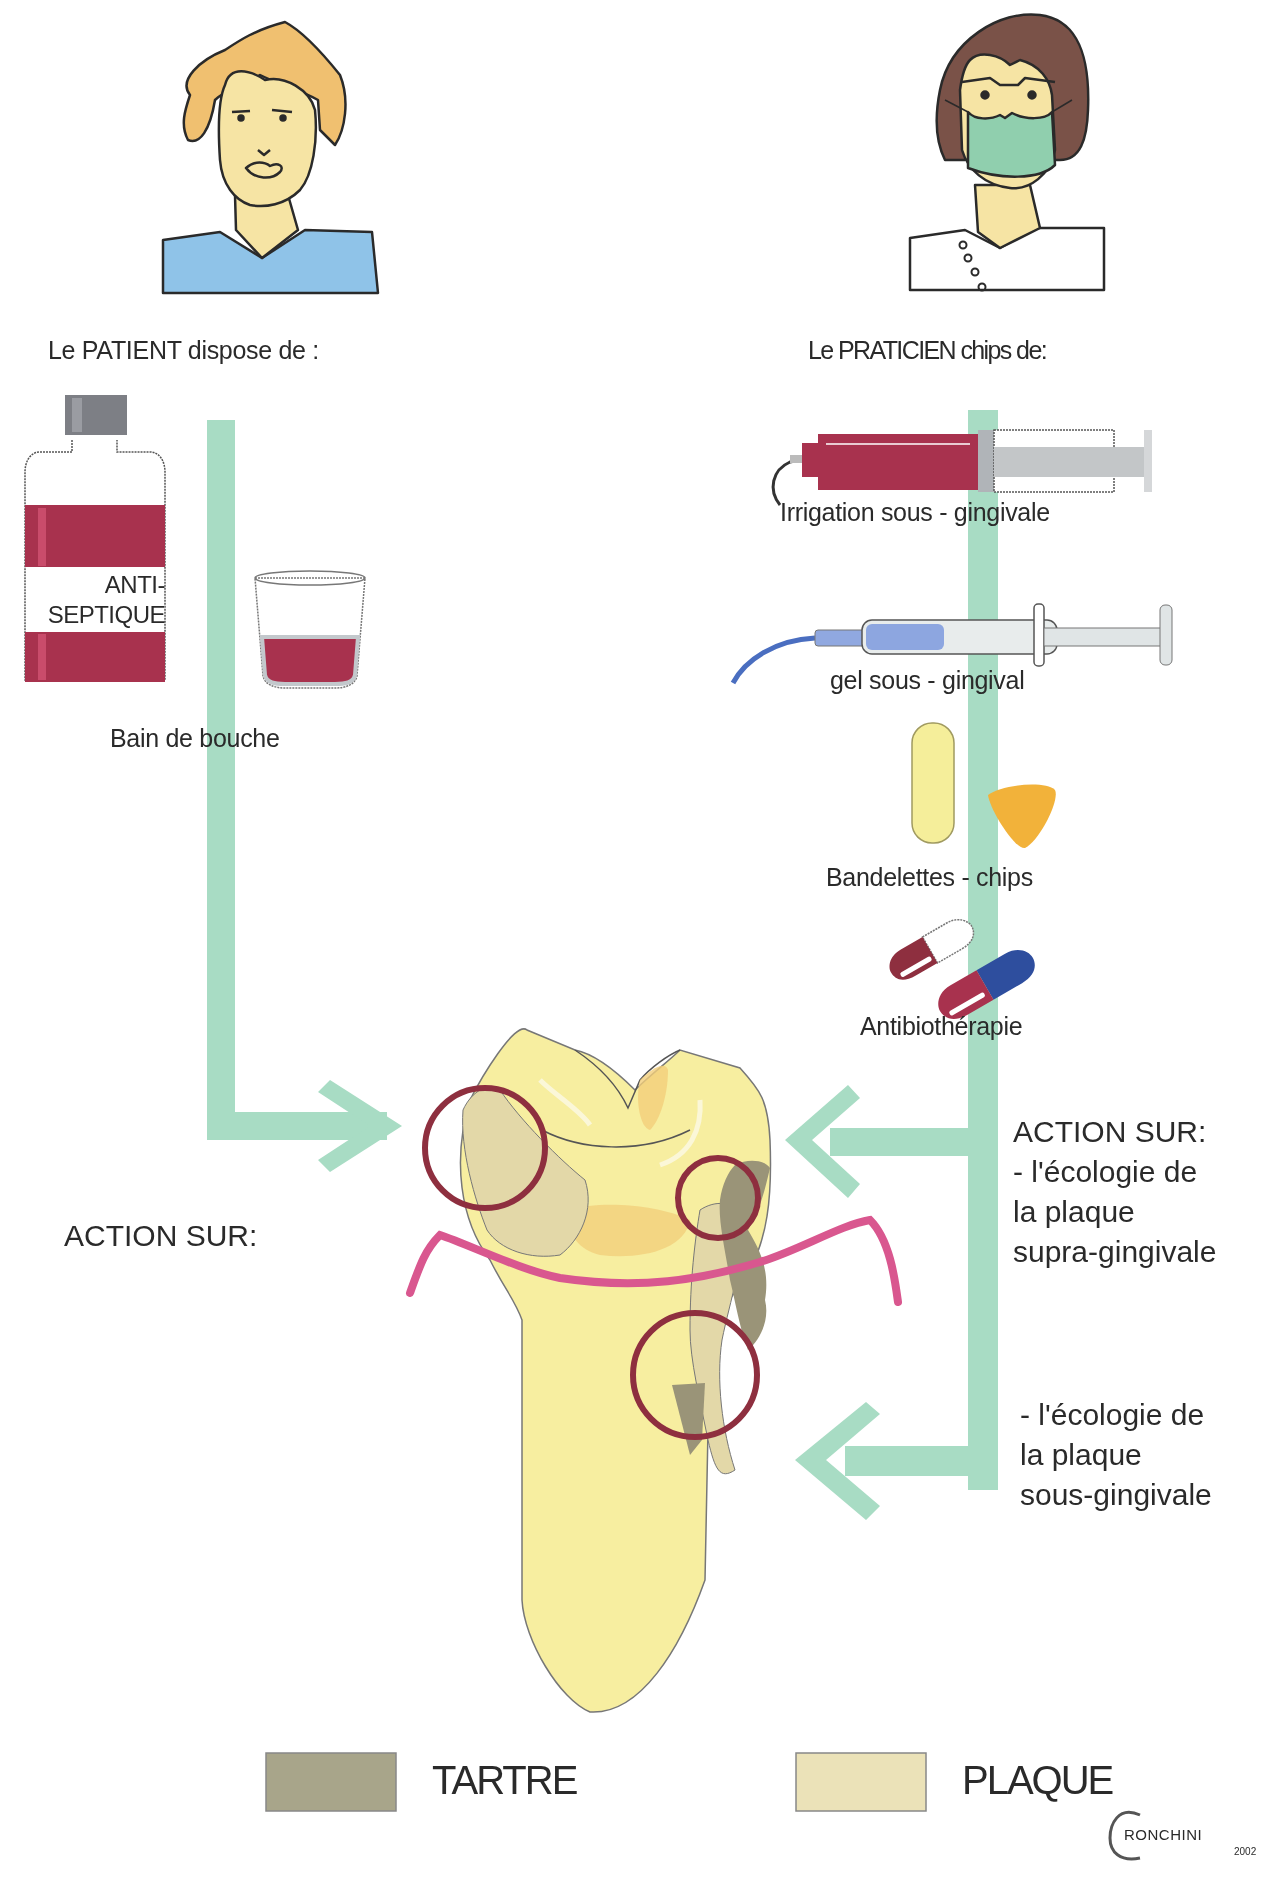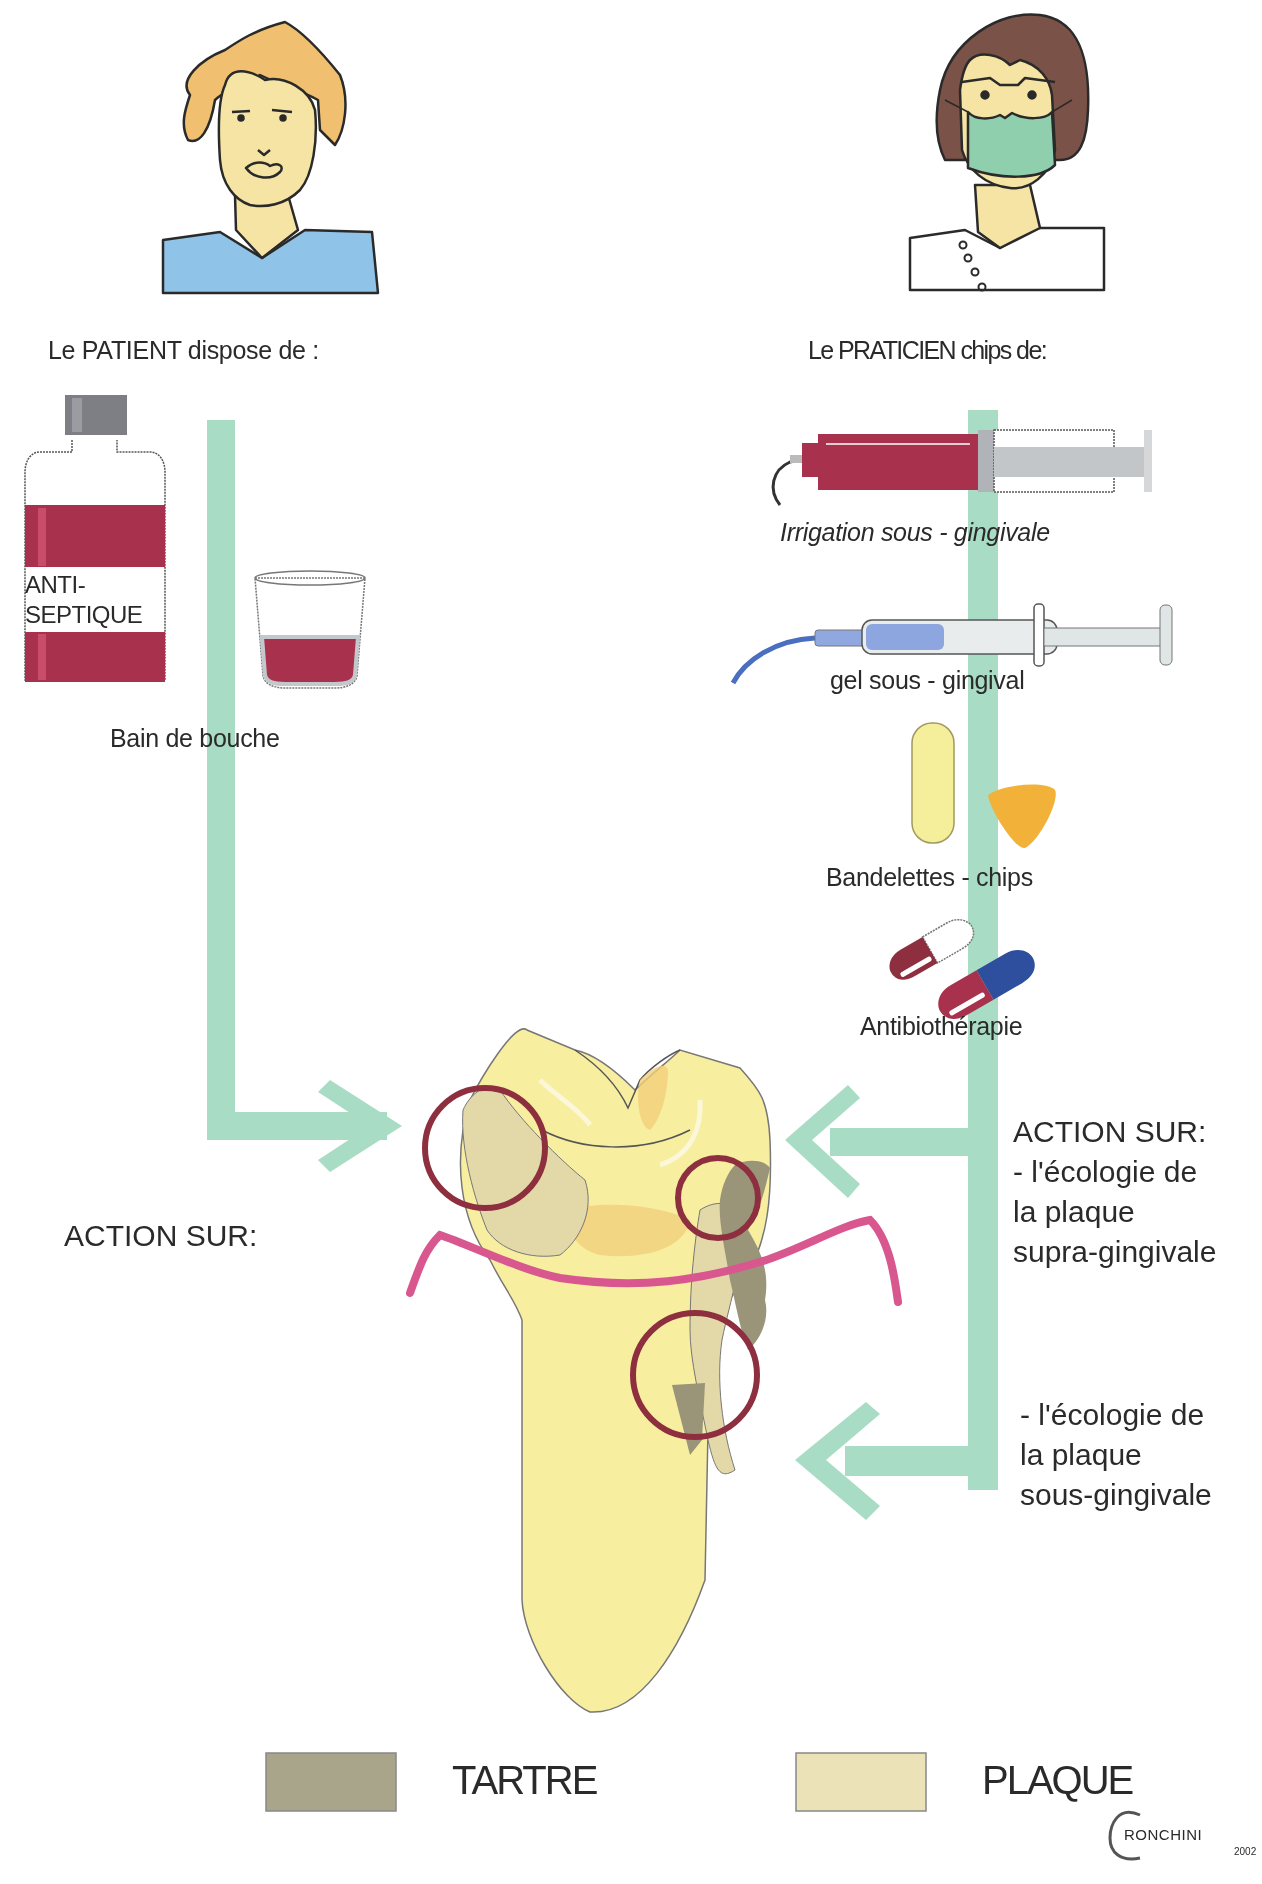--- a/index.html
+++ b/index.html
@@ -2,21 +2,21 @@
 <html><head>
   <meta charset="utf-8">
   <style>
     html, body { margin: 0; padding: 0; background: #ffffff; }
     body { width: 1262px; height: 1884px; position: relative; overflow: hidden;
            font-family: "Liberation Sans", "DejaVu Sans", sans-serif; color: #2a2a2a; }
     .abs { position: absolute; }
     .lbl { position: absolute; font-size: 25px; line-height: 40px; white-space: nowrap; letter-spacing: -0.3px; }
     .lbl-narrow { letter-spacing: -1.6px; }
     svg { position: absolute; left: 0; top: 0; }
-    .legend-text { position: absolute; font-size: 40px; letter-spacing: -2px; font-weight: normal; margin-left: 20px; }
+    .legend-text { position: absolute; font-size: 40px; letter-spacing: -2px; font-weight: normal; }
     .sig { position: absolute; font-size: 15px; letter-spacing: 0.5px; }
     .sig-year { position: absolute; font-size: 10px; }
   </style>
 </head>
 <body>
 
 <svg width="1262" height="1884" viewBox="0 0 1262 1884">
 
   <g fill="#a8dcc4">
     <rect x="207" y="420" width="28" height="720"></rect>
@@ -144,28 +144,28 @@
 
   <rect x="266" y="1753" width="130" height="58" fill="#a8a58a" stroke="#888" stroke-width="1.5"></rect>
   <rect x="796" y="1753" width="130" height="58" fill="#ebe2b8" stroke="#888" stroke-width="1.5"></rect>
 
   <path d="M1140,1815 C1118,1805 1110,1825 1110,1838 C1110,1852 1120,1862 1140,1858" fill="none" stroke="#555" stroke-width="3"></path>
 </svg>
 
 <div class="lbl" style="left:48px; top:330px;">Le PATIENT dispose de :</div>
 <div class="lbl lbl-narrow" style="left:808px; top:330px;">Le PRATICIEN chips de:</div>
 
-<div class="abs" style="left:25px; top:570px; width:140px; text-align:left; font-size:24px; line-height:30px; letter-spacing:-0.5px;">
+<div class="abs" style="left:25px; top:570px; width:140px; text-align:right; font-size:24px; line-height:30px; letter-spacing:-0.5px;">
   <div>ANTI-</div>
   <div>SEPTIQUE</div>
 </div>
 
 <div class="lbl" style="left:110px; top:718px;">Bain de bouche</div>
 
-<div class="lbl" style="left:780px; top:512px;font-style:italic;">Irrigation sous - gingivale</div>
+<div class="lbl" style="left:780px; top:492px;">Irrigation sous - gingivale</div>
 <div class="lbl" style="left:830px; top:660px;">gel sous - gingival</div>
 <div class="lbl" style="left:826px; top:857px;">Bandelettes - chips</div>
 <div class="lbl" style="left:860px; top:1006px;">Antibiothérapie</div>
 
 <div class="abs" style="left:64px; top:1216px; font-size:30px; line-height:40px;">
   <div>ACTION SUR:</div>
 </div>
 
 <div class="abs" style="left:1013px; top:1112px; font-size:30px; line-height:40px;">
   <div>ACTION SUR:</div>

